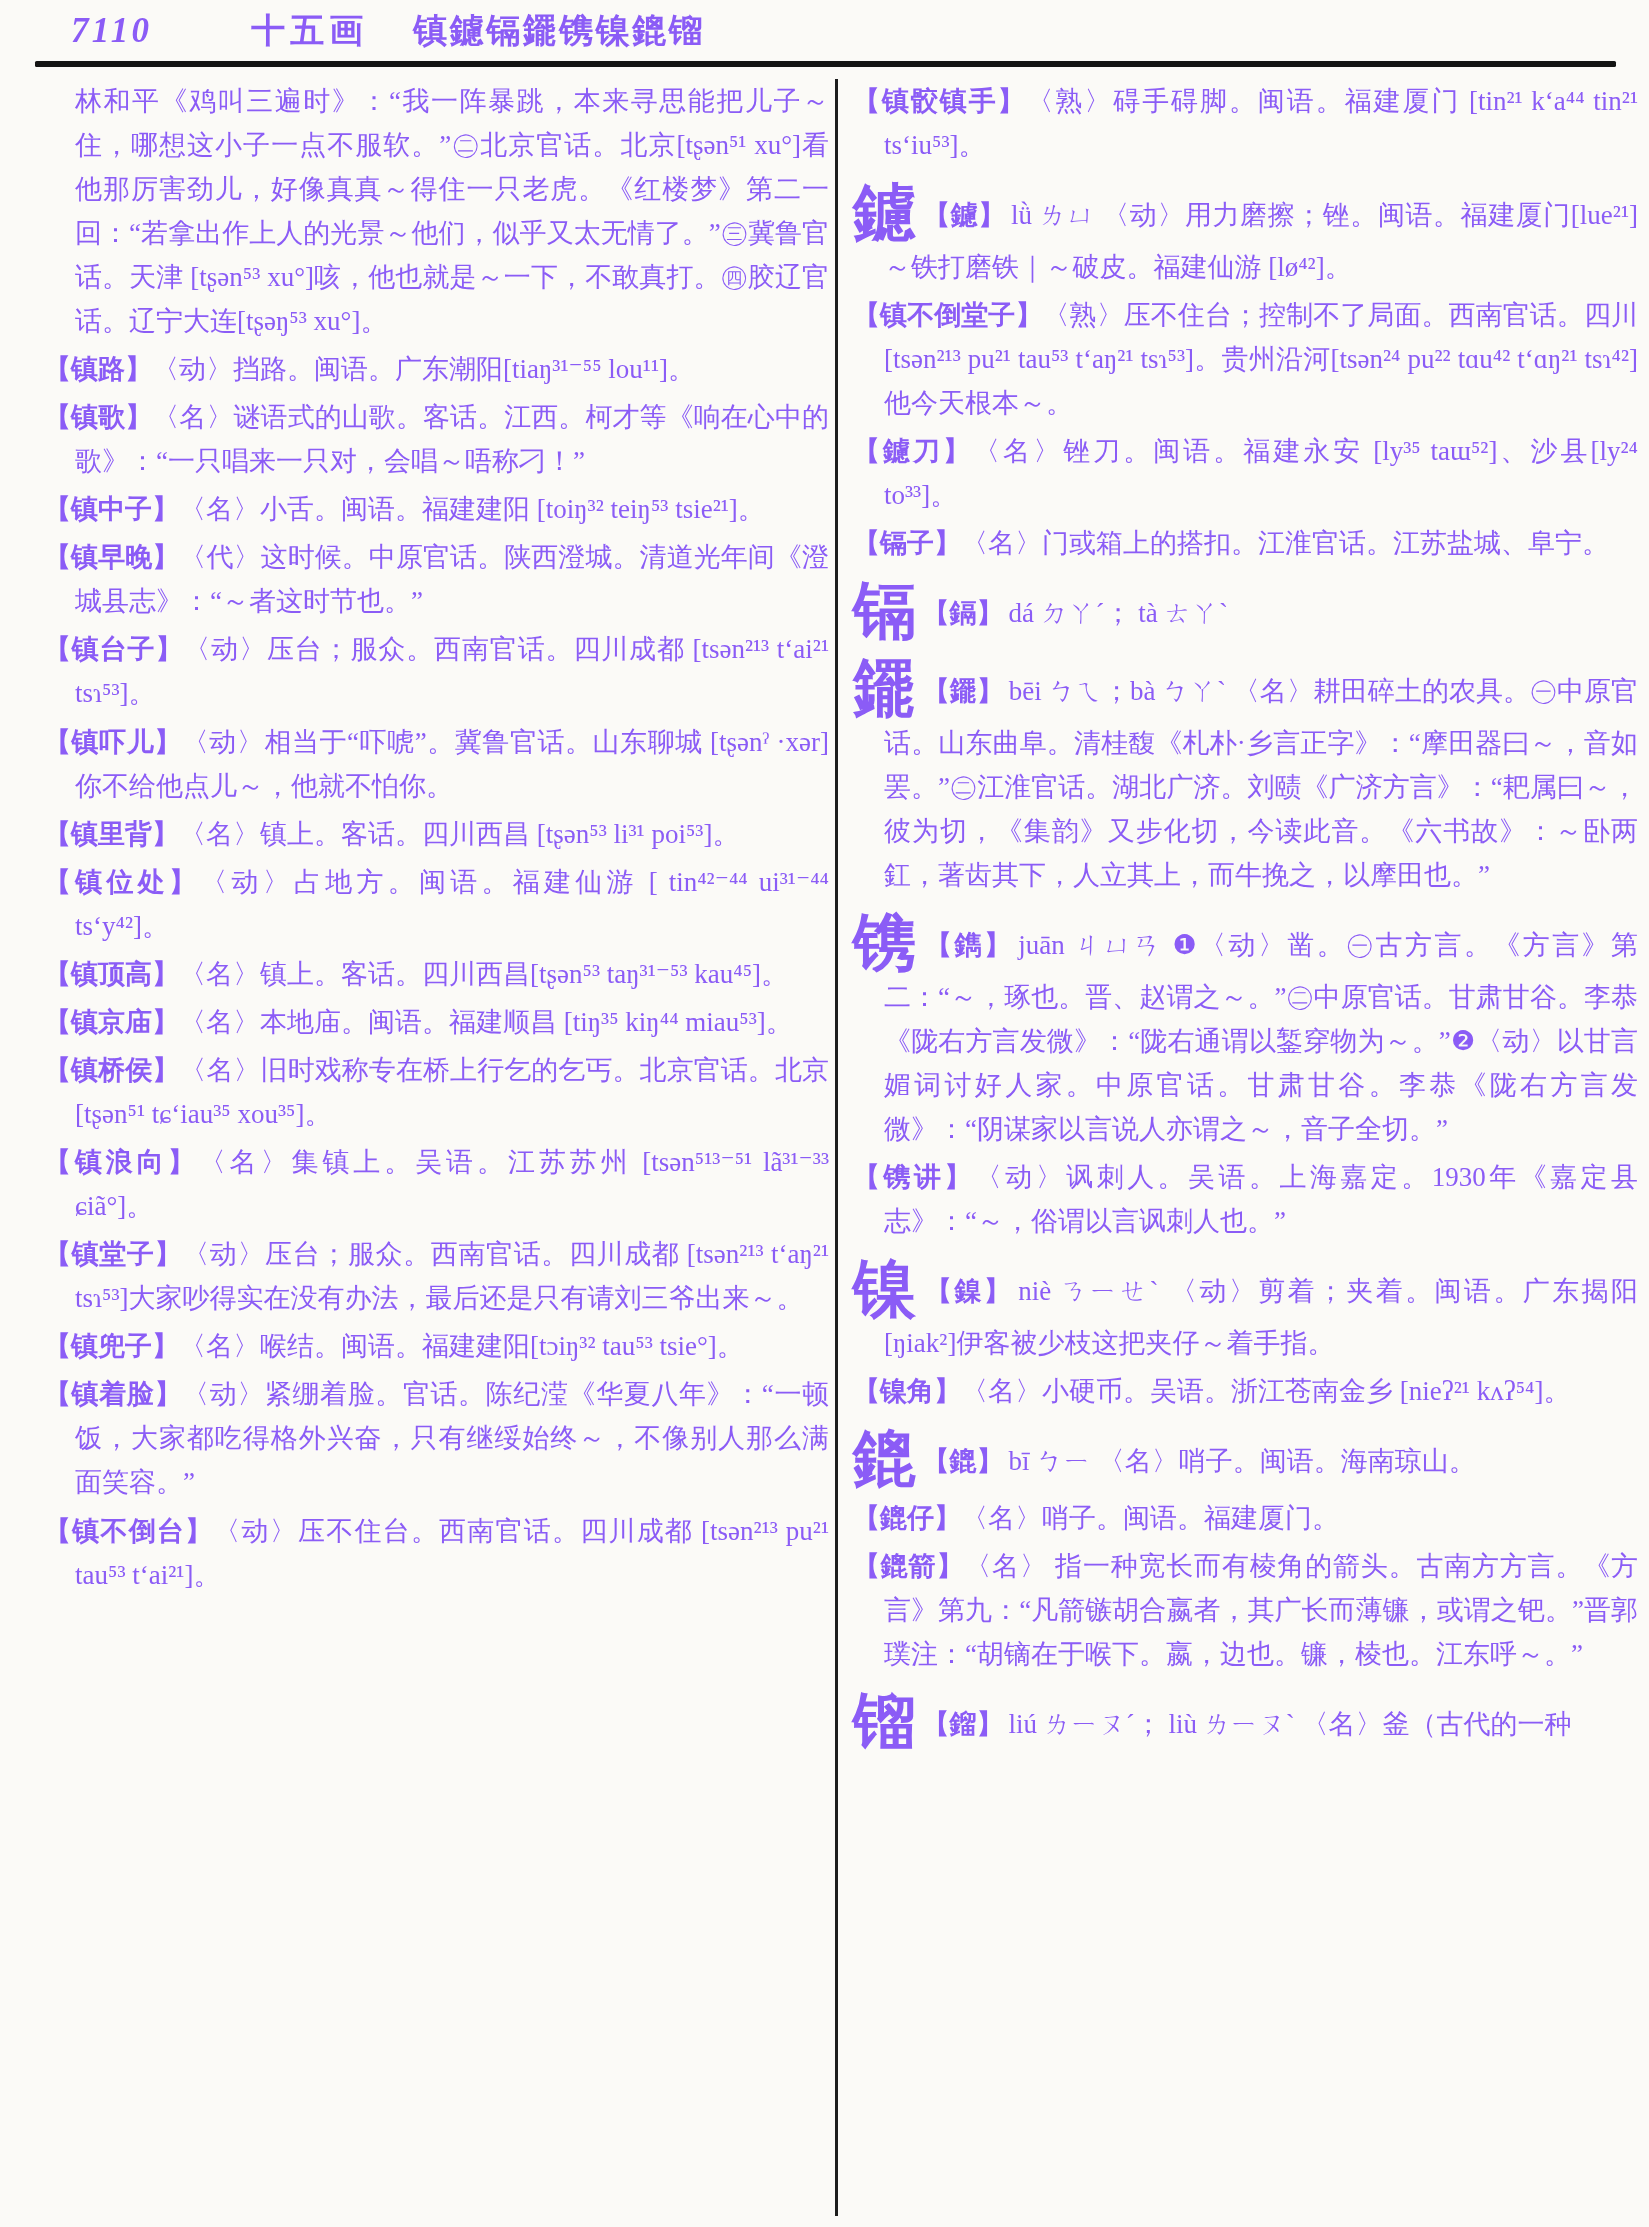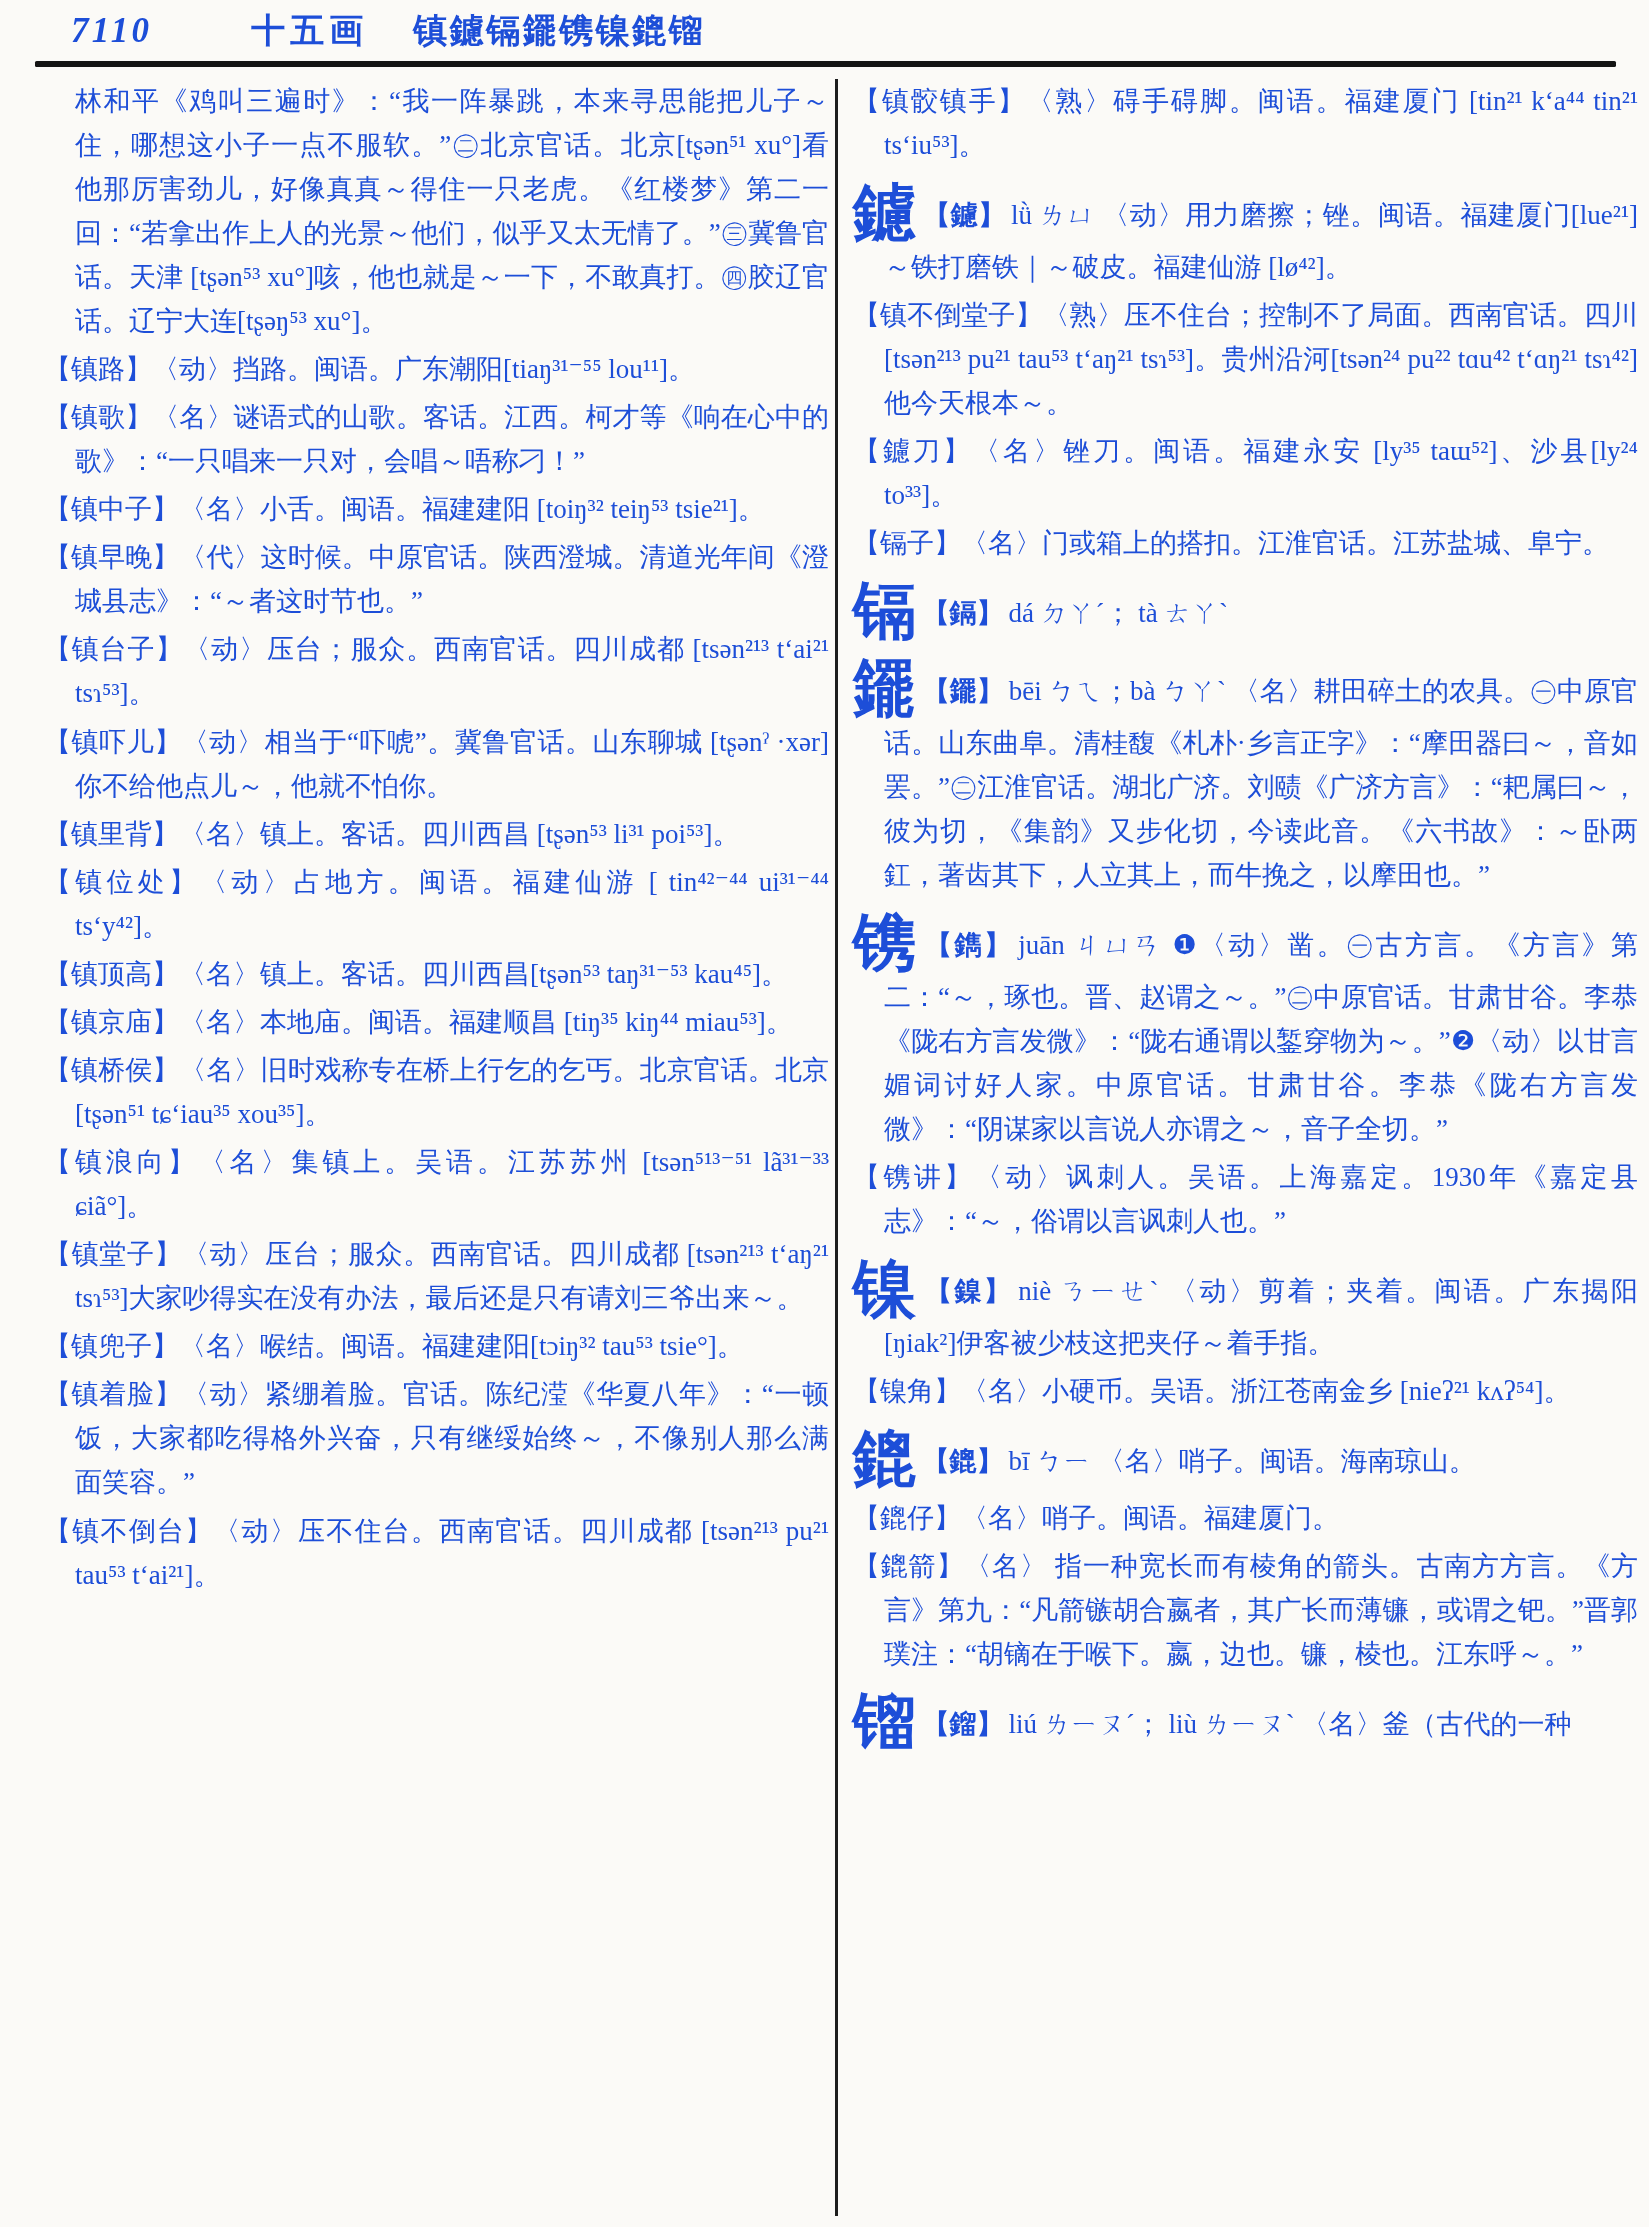--- a/index.html
+++ b/index.html
@@ -1,20 +1,20 @@
 <!DOCTYPE html>
 <html style="font-size:13.2px"><head>
 <meta charset="utf-8">
 <style>
   html,body{margin:0;padding:0;background:#e9e7e2;}
   .page{
     position:relative;
     width:1650px;height:2227px;
     background:#fbfaf7;
-    color:#1d4ed8;
+    color:#8b5cf6;
     font-family:"Liberation Serif","DejaVu Serif",serif;
     overflow:hidden;
   }
   .header{
     position:absolute;top:11.5px;left:71px;right:49px;
     font-weight:bold;font-size:34px;line-height:38px;
     white-space:nowrap;
   }
   .pagenum{font-style:italic;letter-spacing:3.3px;margin-right:99px;font-size:35px;}
   .section{margin-right:45px;letter-spacing:5px;}
@@ -30,21 +30,21 @@
   .col{
     position:absolute;top:79px;width:785px;
     font-size:27px;line-height:44px;
     text-align:justify;text-justify:inter-ideograph;
   }
   .col-left{left:36px;margin-left:8px;}
   .col-right{left:853px;}
   p.entry{margin:0 0 4.1px 0;padding-left:31px;text-indent:-31px;}
   p.entry.cont{text-indent:0;}
   p.entry.char{margin-top:15px;}
-  .hw{font-weight:normal;}
+  .hw{font-weight:bold;}
   .bigchar{
     font-size:63px;font-weight:bold;line-height:1;
     vertical-align:-10px;margin-right:6.6px;letter-spacing:0;
   }
   .trad{font-weight:bold;margin-right:5px;}
 </style>
 </head>
 <body>
 
 <div class="page">

